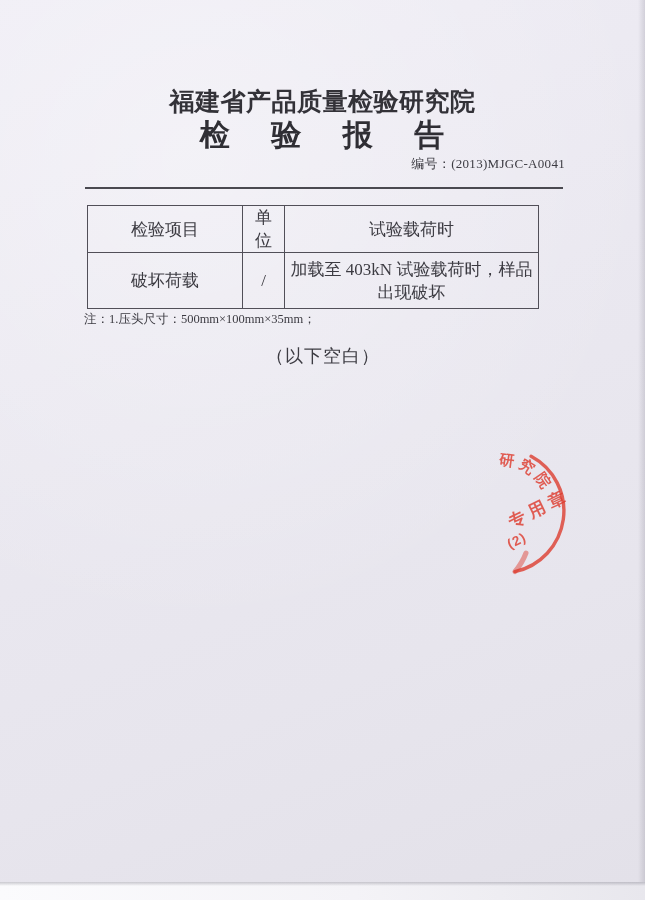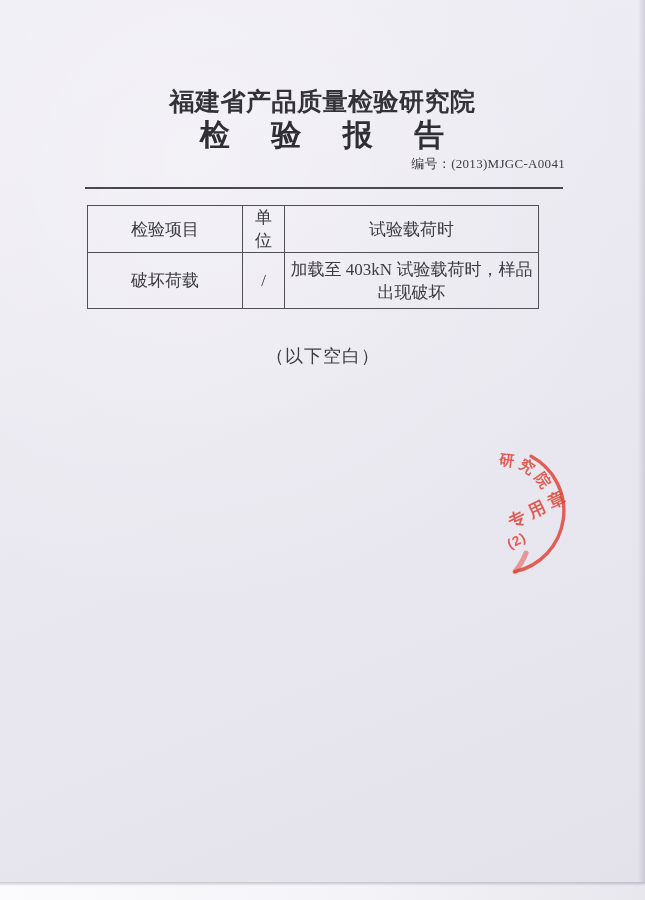--- a/index.html
+++ b/index.html
@@ -117,20 +117,23 @@
       <tbody>
         <tr class="data-row">
           <td>破坏荷载</td>
           <td>/</td>
           <td>加载至 403kN 试验载荷时，样品出现破坏</td>
         </tr>
       </tbody>
     </table>
 
     <div class="notes">
+      <div class="note-line1">
+        <span>注：</span><span>1.压头尺寸：500mm×100mm×35mm；</span>
+      </div>
     </div>
 
     <div class="end-marker">（以下空白）</div>
 
     <svg class="stamp" width="150" height="150" viewBox="0 0 150 150">
       <defs>
         <path id="seal-arc-textpath" d="M54,27.7 A46,46 0 0 1 105.2,88.7" fill="none"></path>
       </defs>
 
       <path d="M91.1,18.3 A62,62 0 0 1 74.9,133.6" fill="none" stroke="#dd382a" stroke-width="3.4" stroke-linecap="round" stroke-opacity="0.78"></path>

